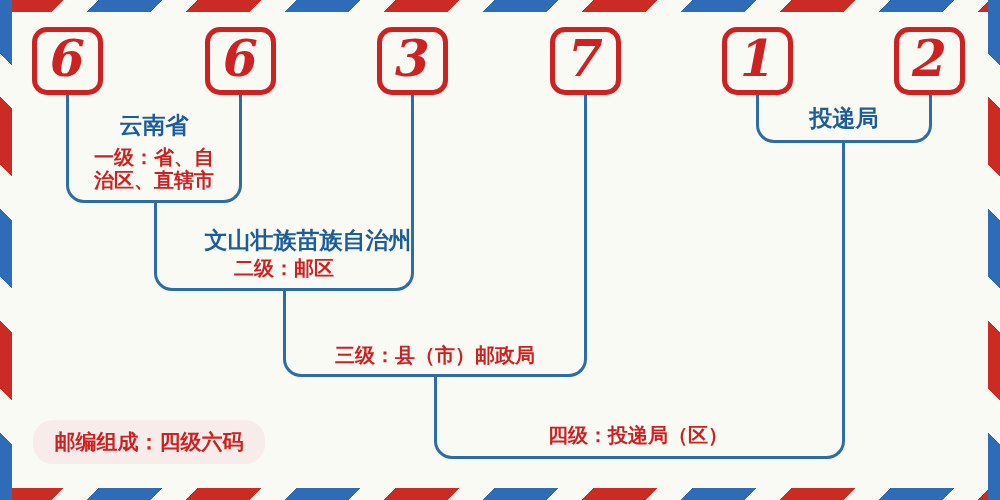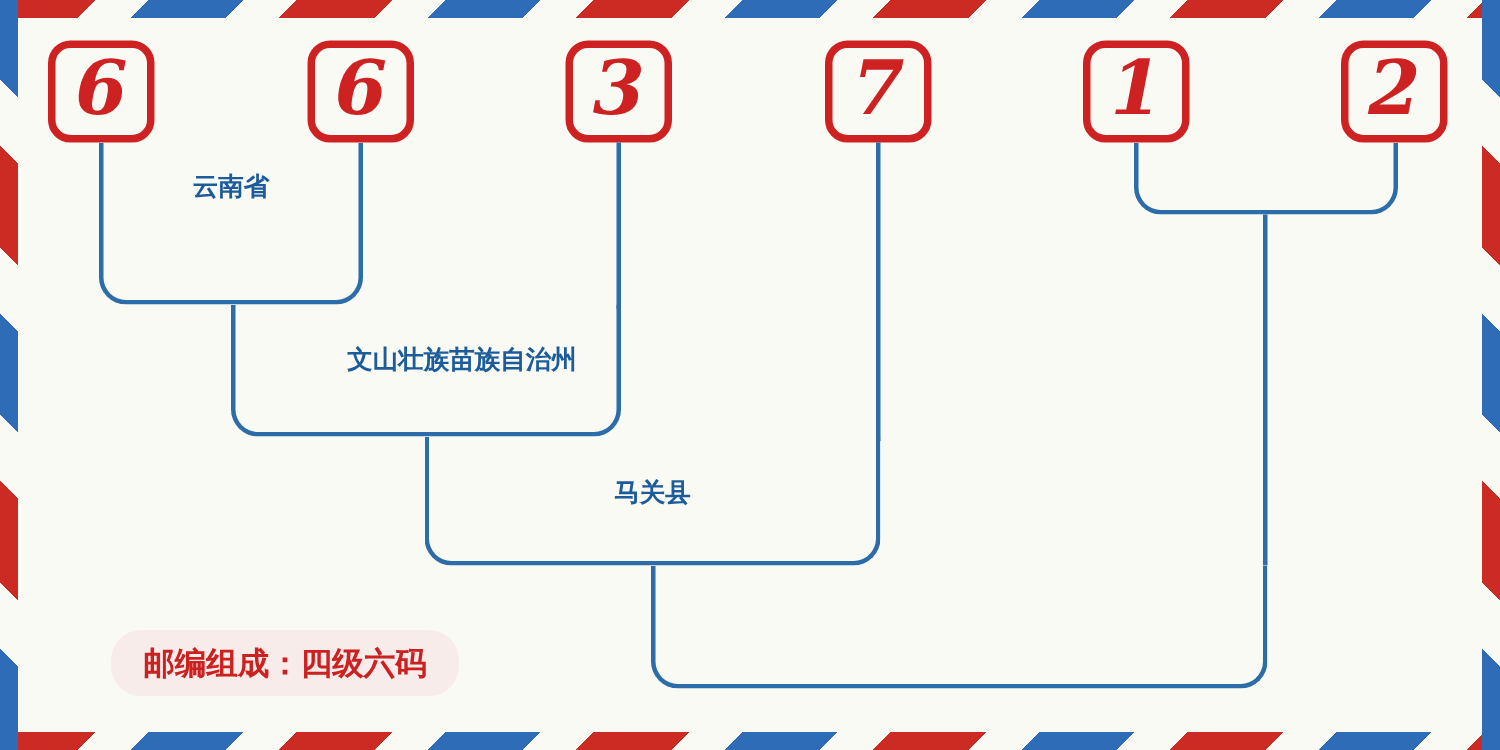--- a/index.html
+++ b/index.html
@@ -51,31 +51,31 @@
     border-right:3px solid #2B6CA9;
     border-bottom:3px solid #2B6CA9;
     border-bottom-left-radius:18px;
     border-bottom-right-radius:18px;
   }
   .vline{position:absolute;width:3px;background:#2B6CA9;}
 
   
   .lvl-name{
     position:absolute;text-align:center;
-    color:#1D5C9B;font-weight:bold;font-size:17px;line-height:26px;
+    color:#1D5C9B;font-weight:bold;font-size:23px;line-height:26px;
   }
   .lvl-desc{
     position:absolute;text-align:center;
     color:#CB2121;font-weight:bold;font-size:20px;line-height:23px;
   }
   .badge{
     position:absolute;left:33px;top:420px;width:232px;height:44px;
     background:#F7ECEA;border-radius:20px;
     display:flex;align-items:center;justify-content:center;
-    color:#CB2121;font-weight:bold;font-size:21px;margin-left:41px;
+    color:#CB2121;font-weight:bold;font-size:21px;
   }
 </style>
 </head>
 <body>
 
 <div class="canvas">
 
   <div class="strip h top"></div>
   <div class="strip h bottom"></div>
   <div class="strip v left"></div>
@@ -106,24 +106,28 @@
   <div class="bracket" style="left:154px;top:203px;width:260px;height:88px"></div>
 
   <div class="vline" style="left:584px;top:95px;height:199px"></div>
   <div class="bracket" style="left:283px;top:291px;width:304px;height:86px"></div>
 
   <div class="bracket" style="left:756px;top:95px;width:176px;height:48px"></div>
   <div class="vline" style="left:842px;top:143px;height:234px"></div>
   <div class="bracket" style="left:434px;top:377px;width:411px;height:82px"></div>
 
   <div class="lvl-name" style="left:64px;top:112px;width:180px">云南省</div>
+  <div class="lvl-desc" style="left:88px;top:146px;width:132px">一级：省、自治区、直辖市</div>
 
   <div class="lvl-name" style="left:154px;top:227px;width:308px">文山壮族苗族自治州</div>
+  <div class="lvl-desc" style="left:154px;top:257px;width:260px">二级：邮区</div>
 
-  <div class="lvl-name" style="left:305px;top:316px;width:260px">马关县</div>
+  <div class="lvl-desc" style="left:305px;top:344px;width:260px">三级：县（市）邮政局</div>
 
+  <div class="lvl-desc" style="left:488px;top:424px;width:300px">四级：投递局（区）</div>
 
+  <div class="lvl-name" style="left:758px;top:105px;width:172px">投递局</div>
 
   <div class="badge">
     <span>邮编组成：四级六码</span>
   </div>
 
 </div>
 
 </body></html>

